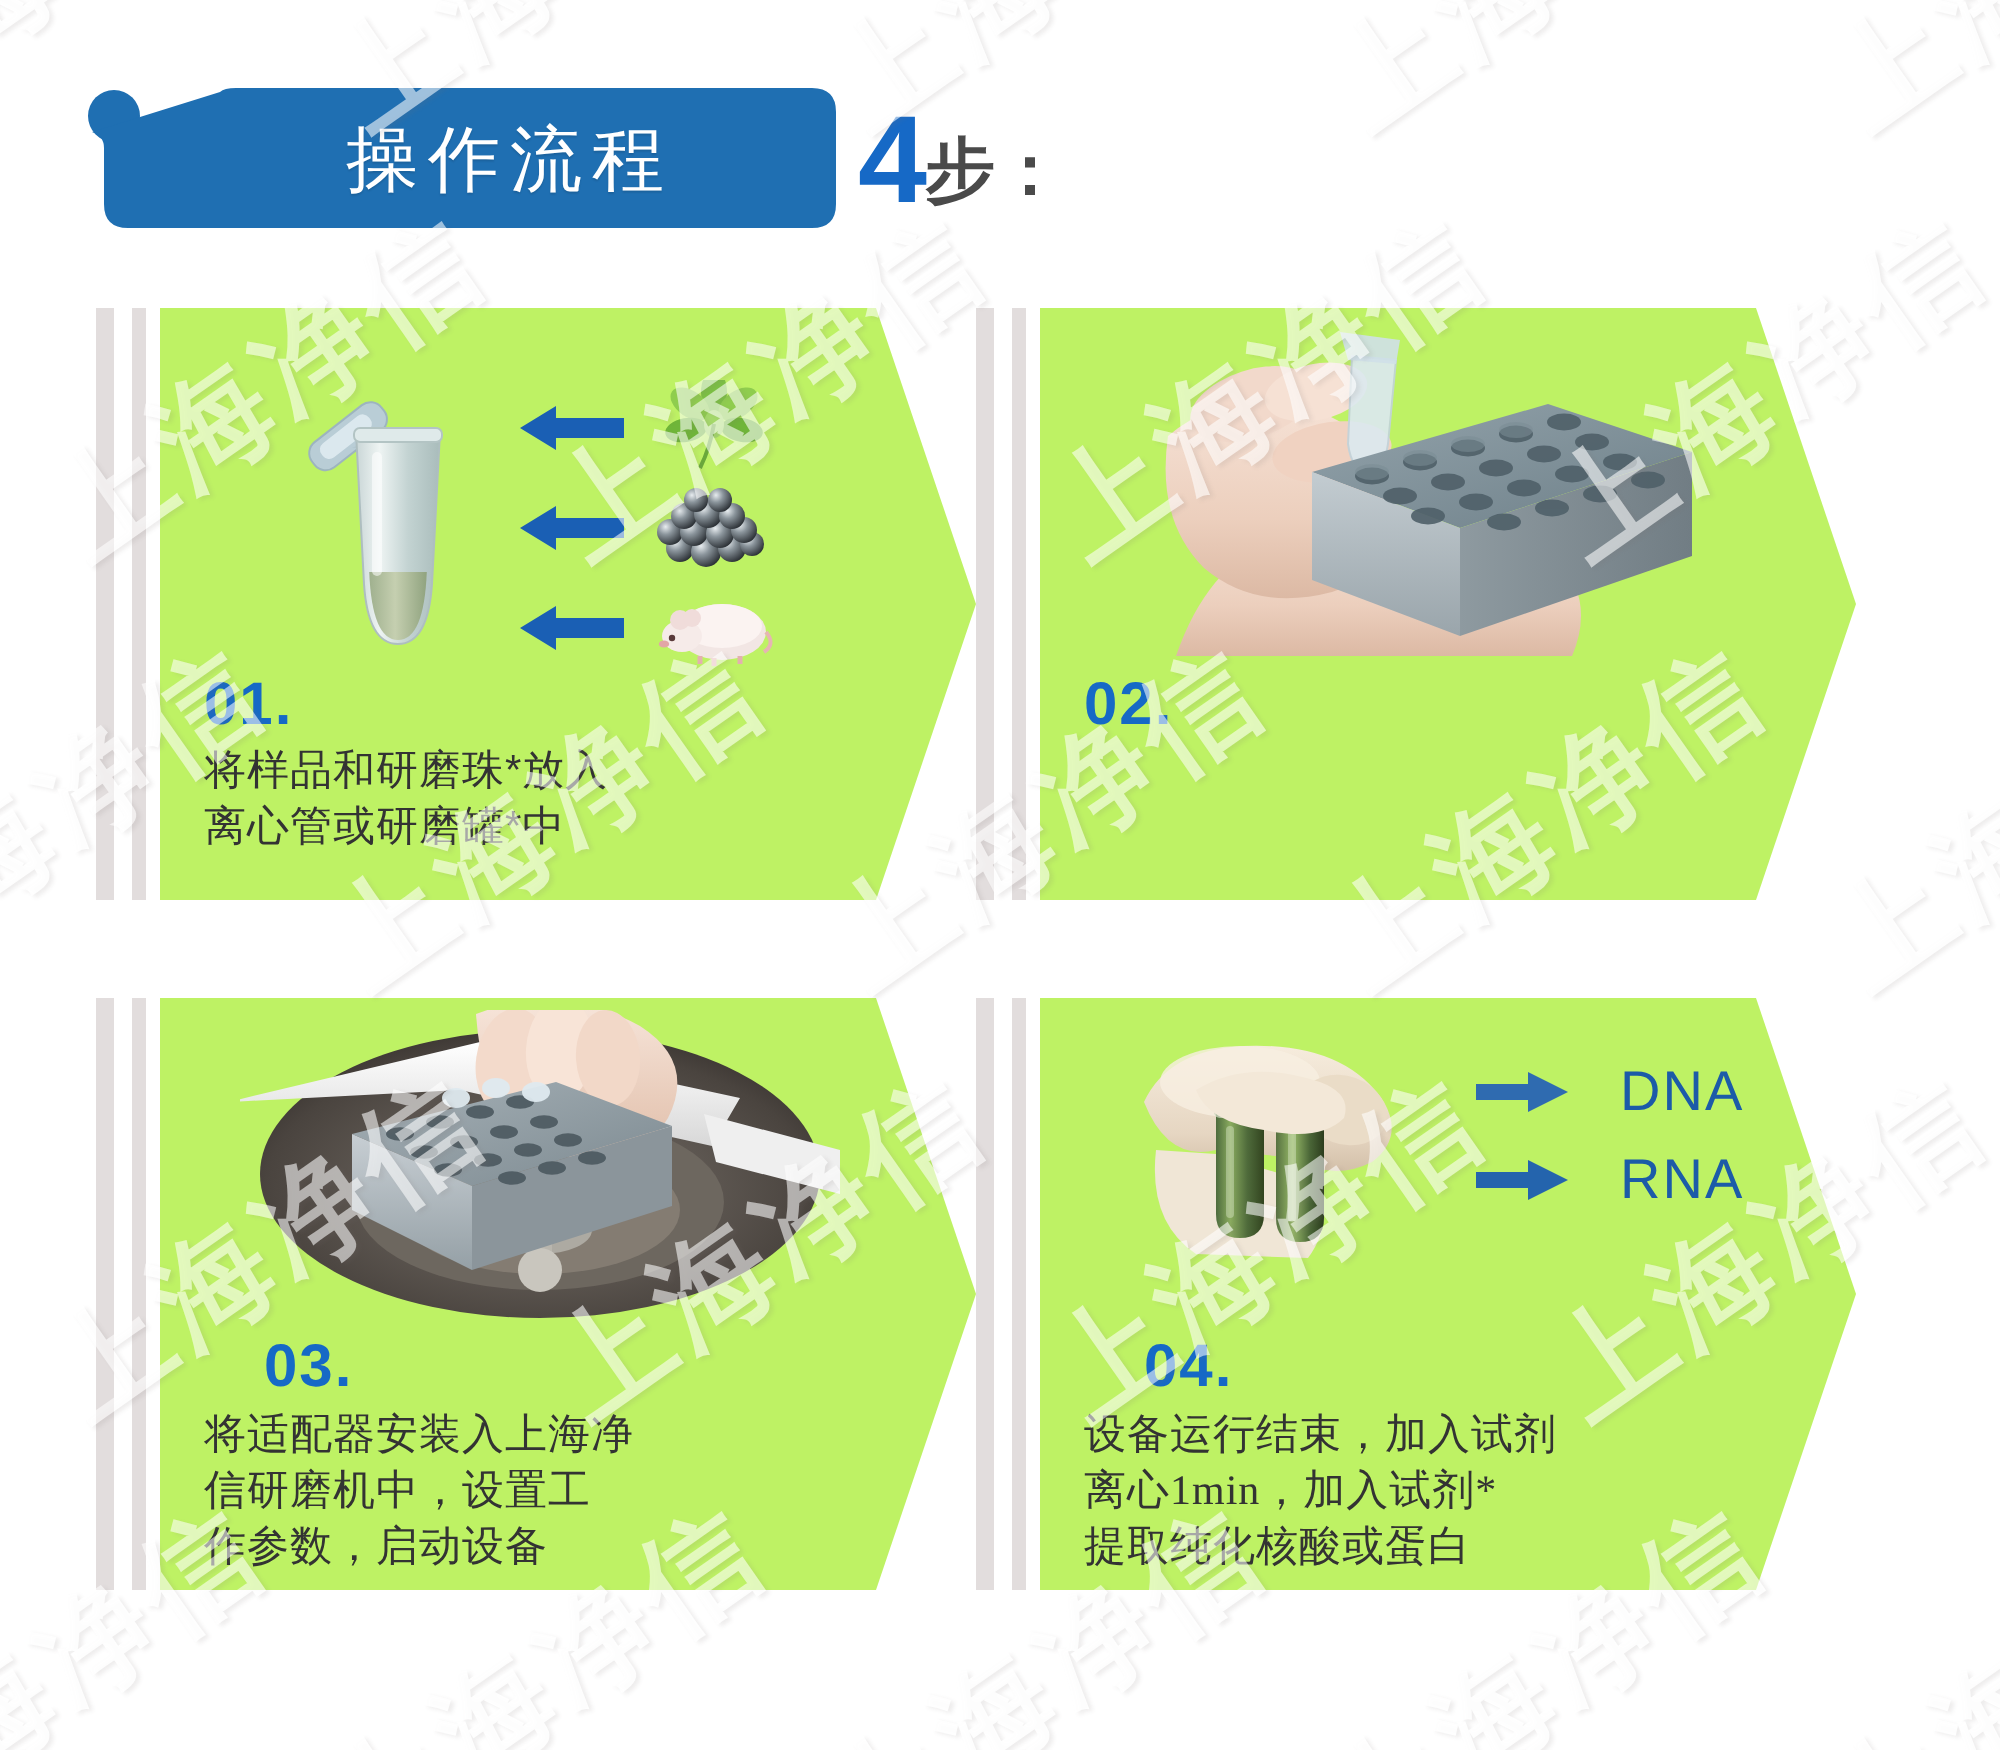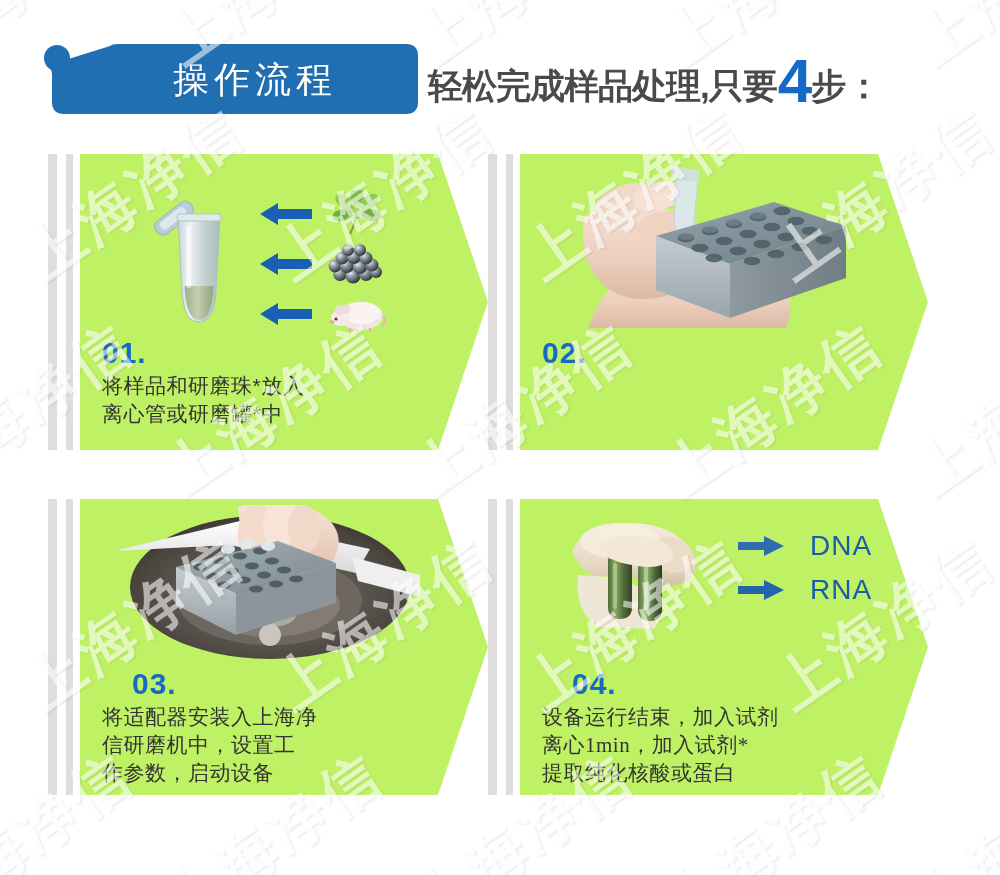--- a/index.html
+++ b/index.html
@@ -163,21 +163,20 @@
 
     <div id="ribbon-shape">
       <svg width="372" height="70" viewBox="0 0 372 70" xmlns="http://www.w3.org/2000/svg">
         <path d="M 0,22 L 64,2 Q 66,0 72,0 L 360,0 Q 372,0 372,12 L 372,58 Q 372,70 360,70 L 18,70 Q 6,70 6,58 L 6,30 Q 6,24 0,22 Z" fill="#1f6fb2"></path>
       </svg>
     </div>
 
     <div id="ribbon-title">操作流程</div>
 
     <div id="header-tagline">
-      <span class="t-main">轻松完成样品处理,只要</span>
       <span class="t-num">4</span>
       <span class="t-tail">步：</span>
     </div>
   </div>
 
   <div id="cards">
 
     <div class="card pos-0">
       <div class="bar bar-1"></div>
       <div class="bar bar-2"></div>

